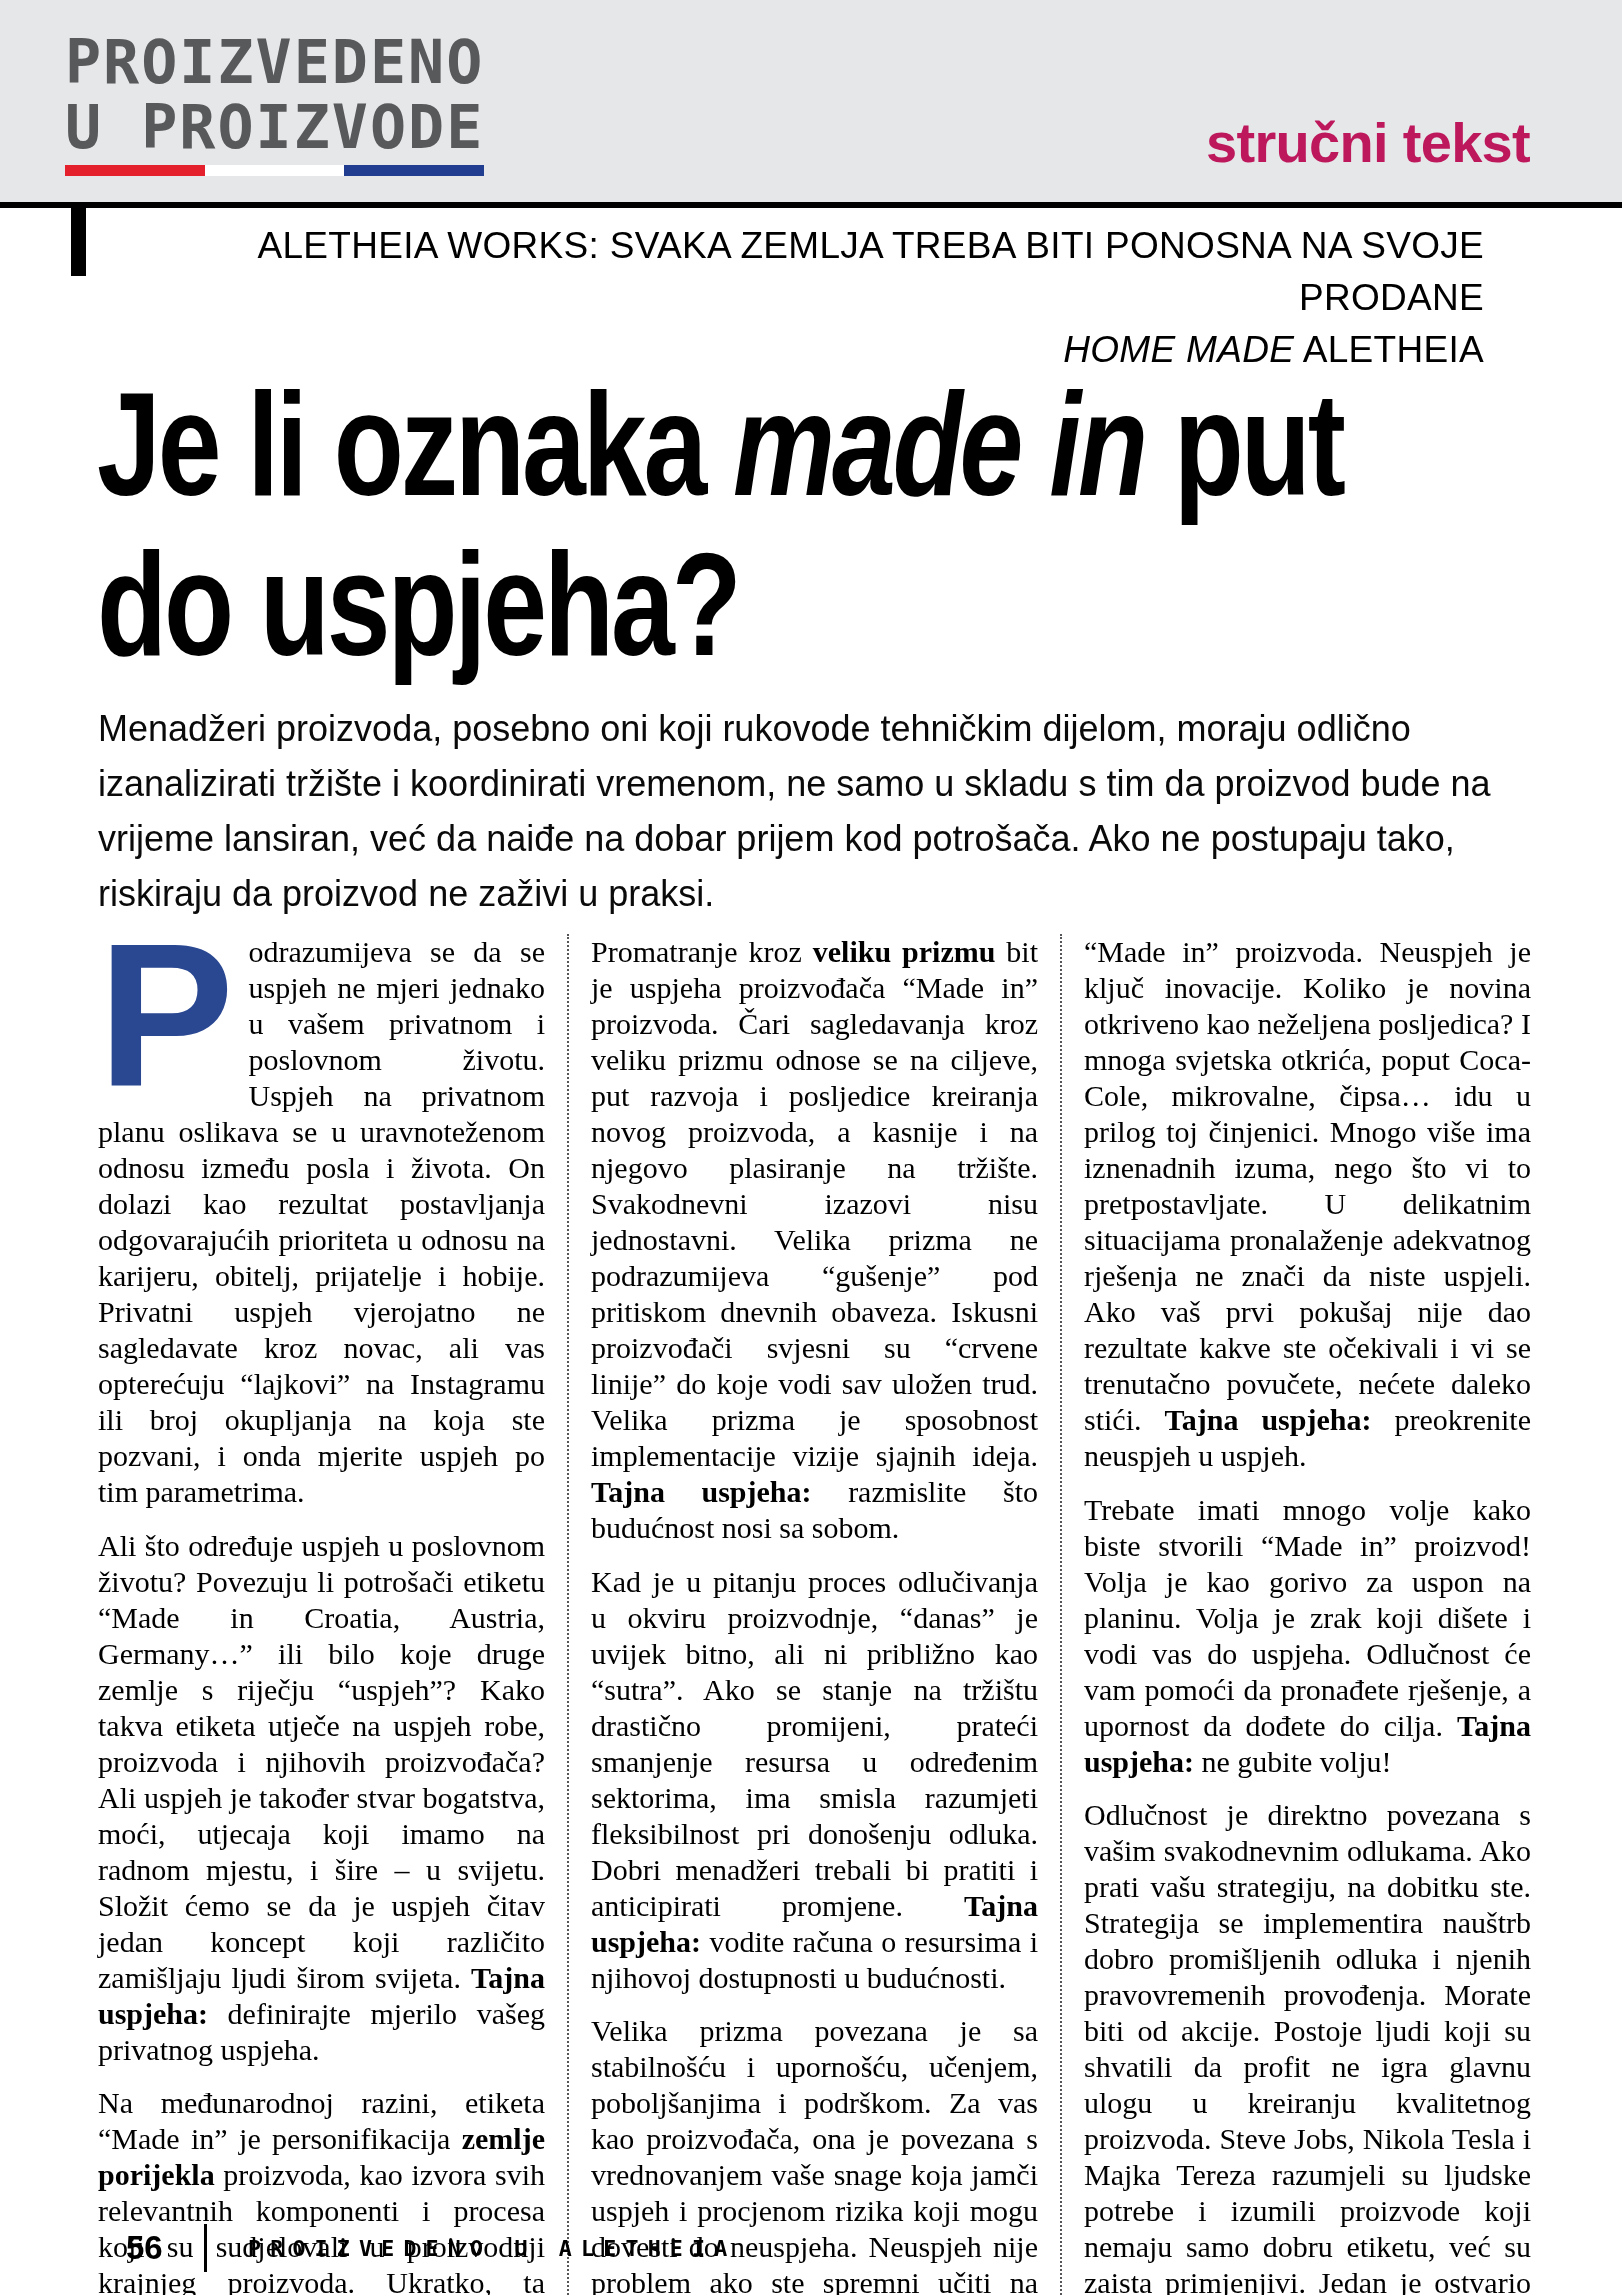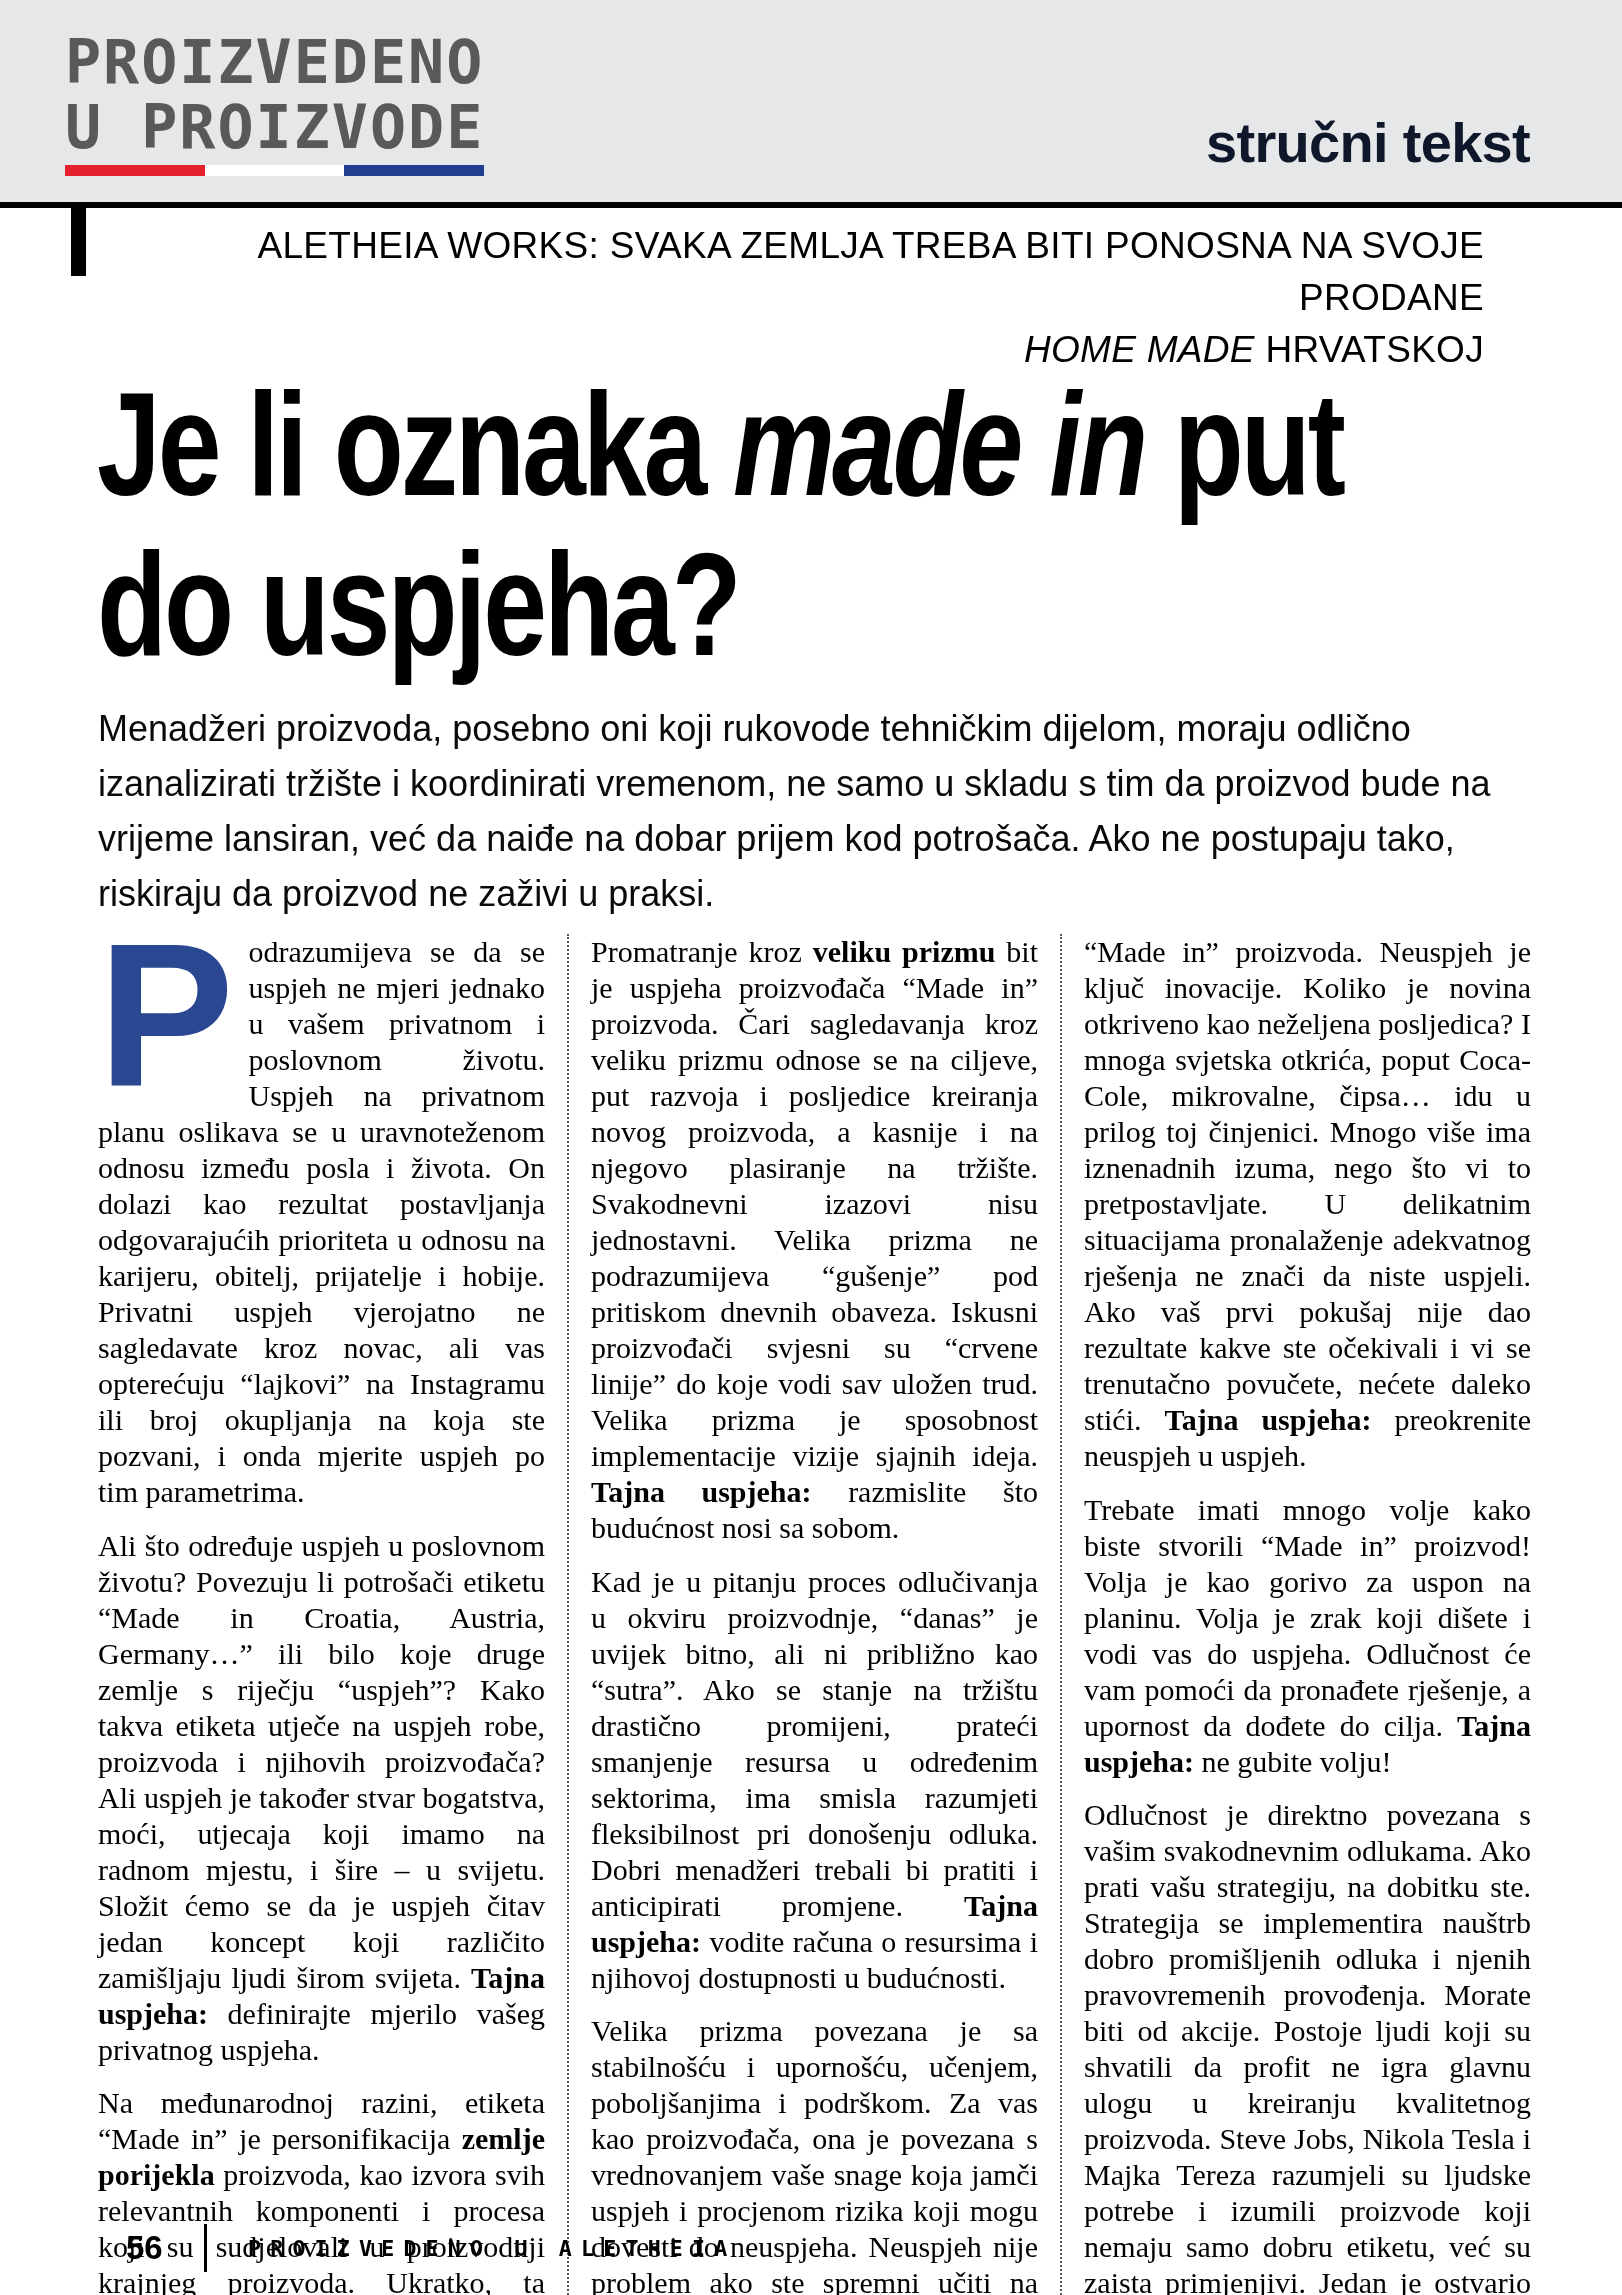--- a/index.html
+++ b/index.html
@@ -10,21 +10,21 @@
   .top-rule { position:absolute; left:0; top:202px; width:1623px; height:5.9px; background:#000; }
 
   .logo { position:absolute; left:65px; top:30px; color:#58595b;
           font-family:"DejaVu Sans Mono", monospace; font-weight:bold;text-align:center; }
   .logo-line { font-size:60px; line-height:65px; letter-spacing:2px; white-space:nowrap; }
   .flagbar { display:flex; width:419px; height:10.5px; margin-top:5.2px; }
   .flag-seg { flex:1; height:100%; }
 
   .section-label { position:absolute; right:93px; top:110px;
           font-family:"Liberation Sans", sans-serif; font-weight:bold;
-          font-size:56px; color:#0f172a; letter-spacing:-0.7px; }
+          font-size:56px; color:#be185d; letter-spacing:-0.7px; }
 
   
   .kicker-bar { position:absolute; left:71px; top:207px; width:15px; height:69px; background:#000; }
   .kicker { position:absolute; left:110px; top:220px; width:1374px;
             font-family:"Liberation Sans", sans-serif; font-size:37px;
             line-height:52px; color:#000; letter-spacing:0.3px;text-align:right; }
   .kicker .it { font-style:italic; }
 
   
   .headline { position:absolute; left:97px; top:364px; color:#000;
@@ -74,21 +74,21 @@
         <div class="flag-seg" style="background: rgb(33, 61, 143);"></div>
       </div>
     </div>
     <div class="section-label">stručni tekst</div>
   </div>
   <div class="top-rule"></div>
 
   <div class="kicker-bar"></div>
   <div class="kicker">
     <span>ALETHEIA WORKS: SVAKA ZEMLJA TREBA BITI PONOSNA NA SVOJE PRODANE</span><br>
-    <span class="it">HOME MADE</span><span> HRVATSKOJ</span>
+    <span class="it">HOME MADE</span><span> ALETHEIA</span>
   </div>
 
   <h1 class="headline" style="margin:0;">
     <span>Je li oznaka </span><span class="it">made in</span><span> put</span><br>
     <span>do uspjeha?</span>
   </h1>
 
   <div class="lede">Menadžeri proizvoda, posebno oni koji rukovode tehničkim dijelom, moraju odlično izanalizirati tržište i koordinirati vremenom, ne samo u skladu s tim da proizvod bude na vrijeme lansiran, već da naiđe na dobar prijem kod potrošača. Ako ne postupaju tako, riskiraju da proizvod ne zaživi u praksi.</div>
 
   <div class="columns">

